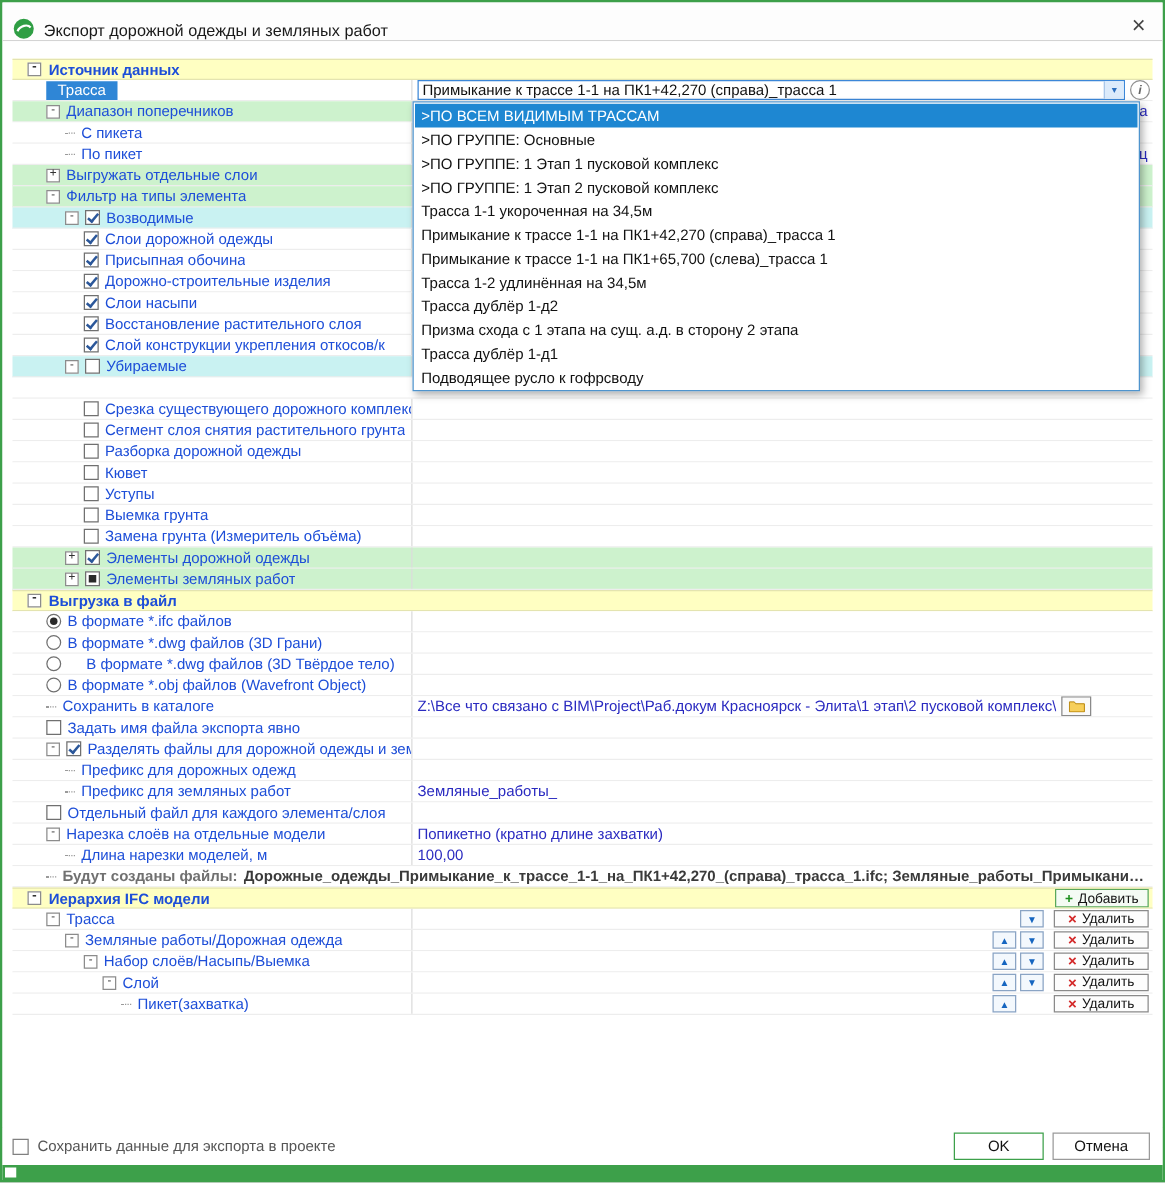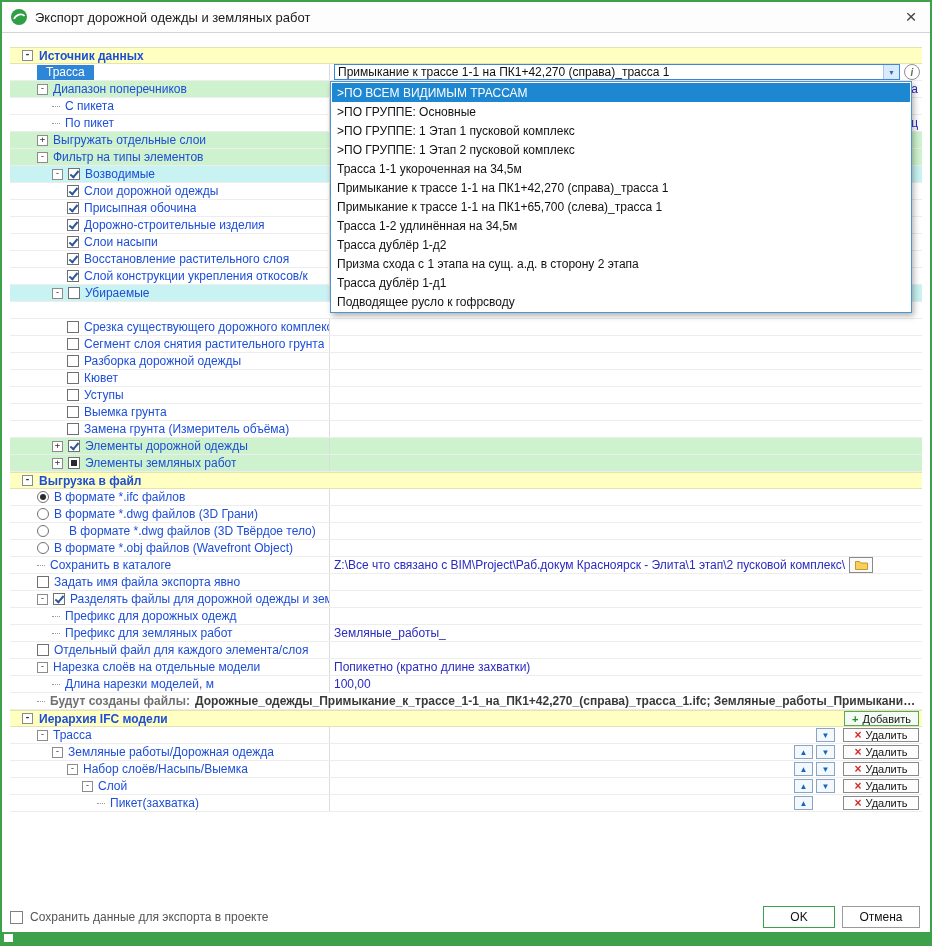--- a/index.html
+++ b/index.html
@@ -1,17 +1,17 @@
 <!DOCTYPE html>
 <html><head>
 <meta charset="utf-8">
 <style>
   html,body{margin:0;padding:0;background:#bfbfbf;font-family:"Liberation Sans","DejaVu Sans",sans-serif;}
   .window{width:932px;height:946px;box-sizing:border-box;border:2px solid #3da04a;background:#fff;display:flex;flex-direction:column;position:relative;}
-  .titlebar{height:30px;flex:none;display:flex;align-items:center;gap:7px;padding:0 8px;border-bottom:1px solid #d4d4d4;background:#fdfdfd;}
+  .titlebar{height:30px;flex:none;display:flex;align-items:flex-end;gap:7px;padding:0 8px;border-bottom:1px solid #d4d4d4;background:#fdfdfd;}
   .title{font-size:13px;color:#1a1a1a;}
   .close{margin-left:auto;font-size:19px;color:#444;width:22px;text-align:center;line-height:22px;}
   .content{flex:1;position:relative;padding:14px 8px 0;overflow:hidden;background:#fff;}
   .grid{width:100%;}
   .row{display:flex;height:17px;box-sizing:border-box;border-bottom:1px solid #ededed;background:#fff;font-size:12px;}
   .row.section{background:#ffffc2;border-bottom:1px solid #e4e4b0;border-top:1px solid #e4e4b0;}
   .sec-cell{flex:1;display:flex;align-items:center;gap:6px;padding-left:12px;padding-right:3px;font-weight:bold;color:#111;overflow:hidden;white-space:nowrap;}
   .cell-left{width:320px;flex:none;display:flex;align-items:center;gap:5px;border-right:1px solid #dcdcdc;overflow:hidden;white-space:nowrap;box-sizing:border-box;}
   .cell-right{flex:1;display:flex;align-items:center;padding:0 2px 0 4px;overflow:hidden;white-space:nowrap;position:relative;box-sizing:border-box;}
   .bg-green{background:#cdf2cd;}
@@ -116,21 +116,21 @@
         <div class="row bg-green">
           <div class="cell-left" style="padding-left: 27px;">
             <div class="exp">+</div>
             <span class="lbl">Выгружать отдельные слои</span>
           </div>
           <div class="cell-right"></div>
         </div>
         <div class="row bg-green">
           <div class="cell-left" style="padding-left: 27px;">
             <div class="exp">-</div>
-            <span class="lbl">Фильтр на типы элементов</span>
+            <span class="lbl">Фильтр на типы элемента</span>
           </div>
           <div class="cell-right"></div>
         </div>
         <div class="row bg-cyan">
           <div class="cell-left" style="padding-left: 42px;">
             <div class="exp">-</div>
             <div class="cb checked"></div>
             <span class="lbl">Возводимые</span>
           </div>
           <div class="cell-right"></div>

